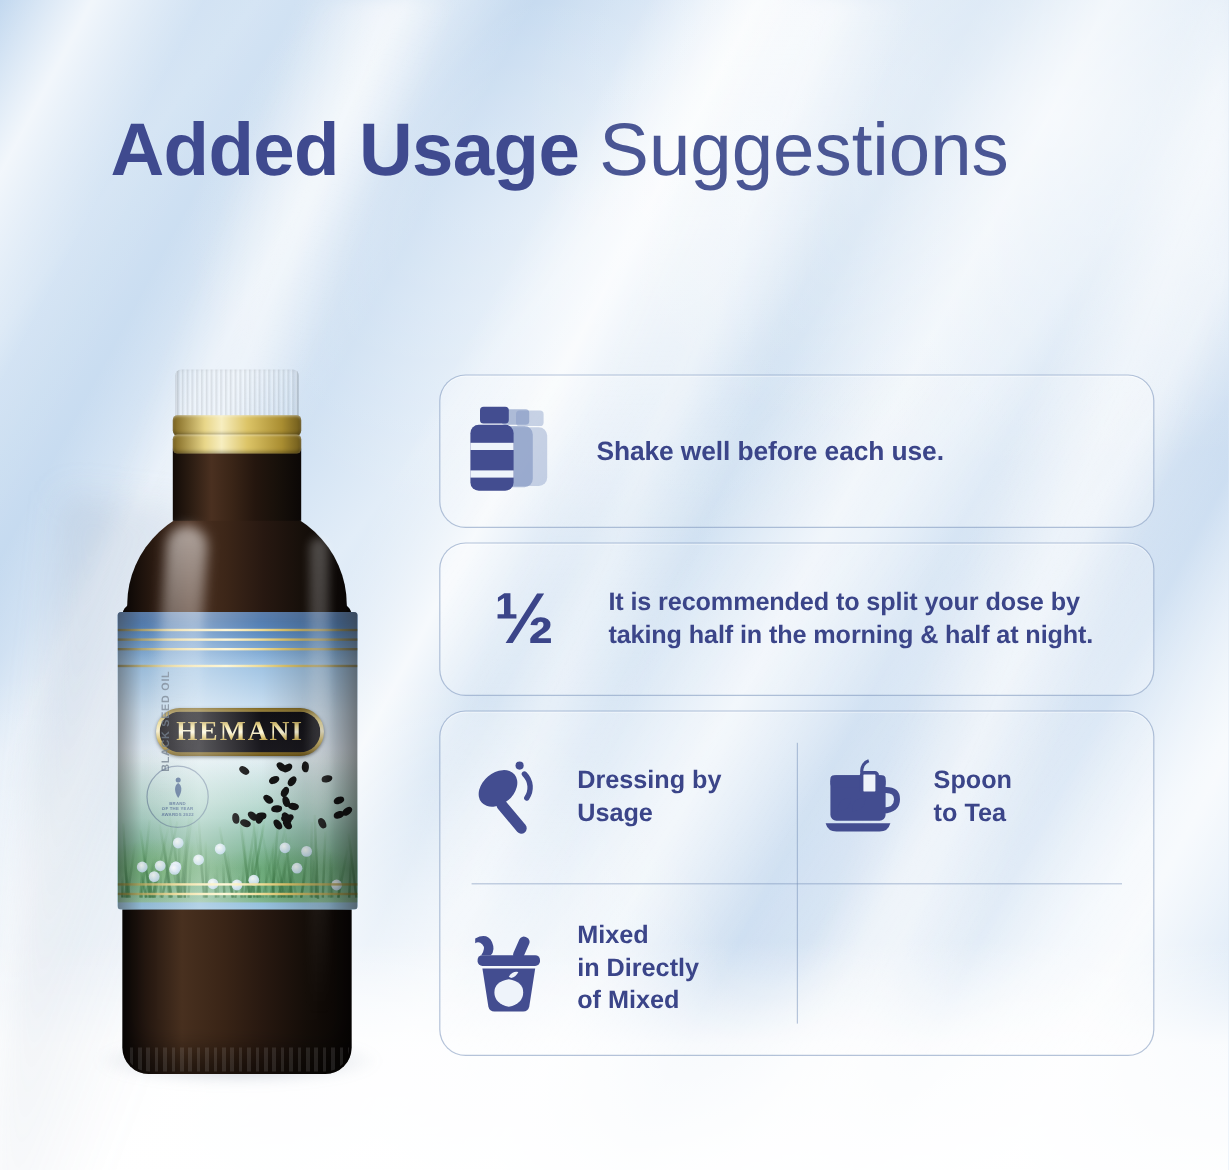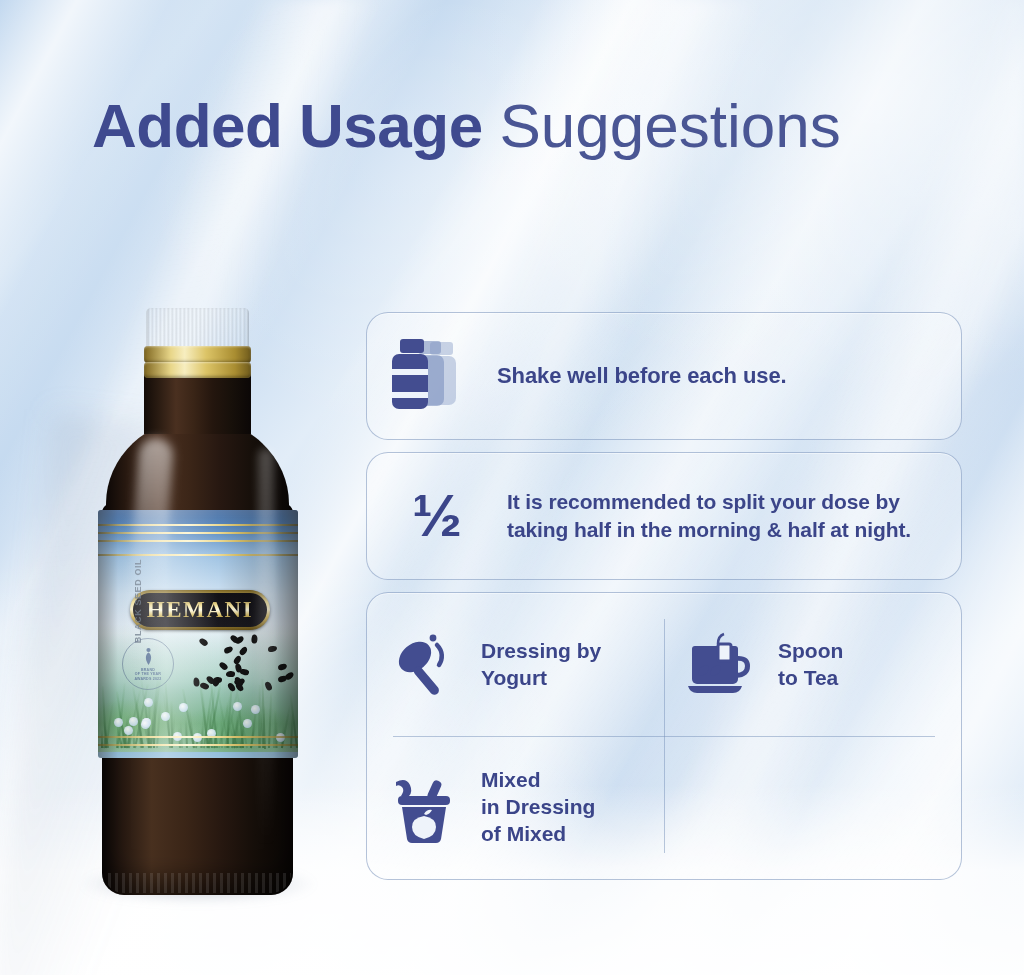--- a/index.html
+++ b/index.html
@@ -640,21 +640,21 @@
           <g fill="#434d90">
             <ellipse cx="26" cy="27" rx="18" ry="13" transform="rotate(-40 26 27)"></ellipse>
             <rect x="33" y="34" width="9" height="34" rx="4.5" transform="rotate(-40 37 51)"></rect>
             <path d="M48 15 C54 21 54 29 50 35" stroke="#434d90" stroke-width="4.5" fill="none" stroke-linecap="round"></path>
             <circle cx="44" cy="8" r="3.4"></circle>
           </g>
         </svg>
       </div>
       <div class="way-label">
         <div>Dressing by</div>
-        <div>Yogurt</div>
+        <div>Usage</div>
       </div>
     </div>
 
     <div class="way-cell">
       <div class="w-icon">
         <svg width="74" height="70" viewBox="0 0 74 70">
           <g fill="#434d90">
             <path d="M52 26 q14 -1 14 10 q0 11 -14 12 v-5 q9 0 9 -7 q0 -6 -9 -5 z"></path>
             <rect x="8" y="16" width="46" height="38" rx="5"></rect>
             <rect x="8" y="16" width="46" height="10" rx="3"></rect>
@@ -680,21 +680,21 @@
             <rect x="42" y="8" width="9" height="20" rx="4" transform="rotate(24 46 18)"></rect>
             <rect x="10" y="24" width="52" height="9" rx="4"></rect>
             <path d="M14 35 h44 l-5 32 q-1 4 -5 4 H24 q-4 0 -5 -4 z"></path>
             <path d="M36 42 q3 -5 8 -4 q-2 4 -6 5 z" fill="#eef3fa"></path>
             <path d="M36 44 q12 2 12 11 q0 9 -12 12 q-12 -3 -12 -12 q0 -9 12 -11 z" fill="#eef3fa"></path>
           </g>
         </svg>
       </div>
       <div class="way-label">
         <div>Mixed</div>
-        <div>in Dressing</div>
+        <div>in Directly</div>
         <div>of Mixed</div>
       </div>
     </div>
 
 
     <div id="v-div"></div>
     <div id="h-div"></div>
   </div>
 </div>
 

